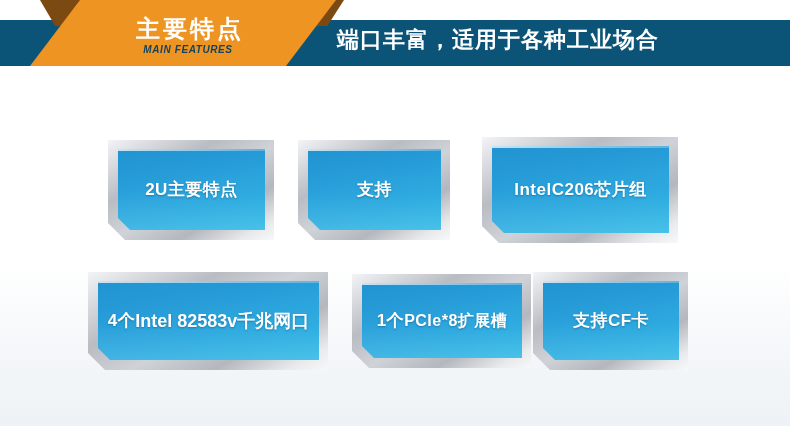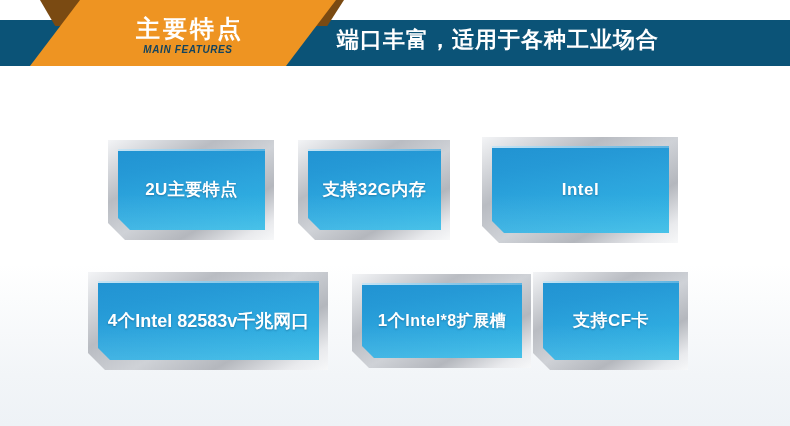--- a/index.html
+++ b/index.html
@@ -227,41 +227,41 @@
     <div class="fbox" id="fbox-0">
       <div class="fbox-inner">
         <div class="fline fline-1">2U</div>
         <div class="fline fline-2">主要特点</div>
       </div>
     </div>
 
     <div class="fbox" id="fbox-1">
       <div class="fbox-inner">
         <div class="fline fline-1">支持</div>
-        <div class="fline fline-2">32G内存</div>
       </div>
     </div>
 
     <div class="fbox" id="fbox-2">
       <div class="fbox-inner">
         <div class="fline fline-1">Intel</div>
+        <div class="fline fline-2">C206芯片组</div>
       </div>
     </div>
 
     <div class="fbox" id="fbox-3">
       <div class="fbox-inner">
         <div class="fline fline-1">4个</div>
         <div class="fline fline-2">Intel 82583v千兆网口</div>
       </div>
     </div>
 
     <div class="fbox" id="fbox-4">
       <div class="fbox-inner">
         <div class="fline fline-1">1个</div>
-        <div class="fline fline-2">Intel*8扩展槽</div>
+        <div class="fline fline-2">PCIe*8扩展槽</div>
       </div>
     </div>
 
     <div class="fbox" id="fbox-5">
       <div class="fbox-inner">
         <div class="fline fline-1">支持</div>
         <div class="fline fline-2">CF卡</div>
       </div>
     </div>
 

